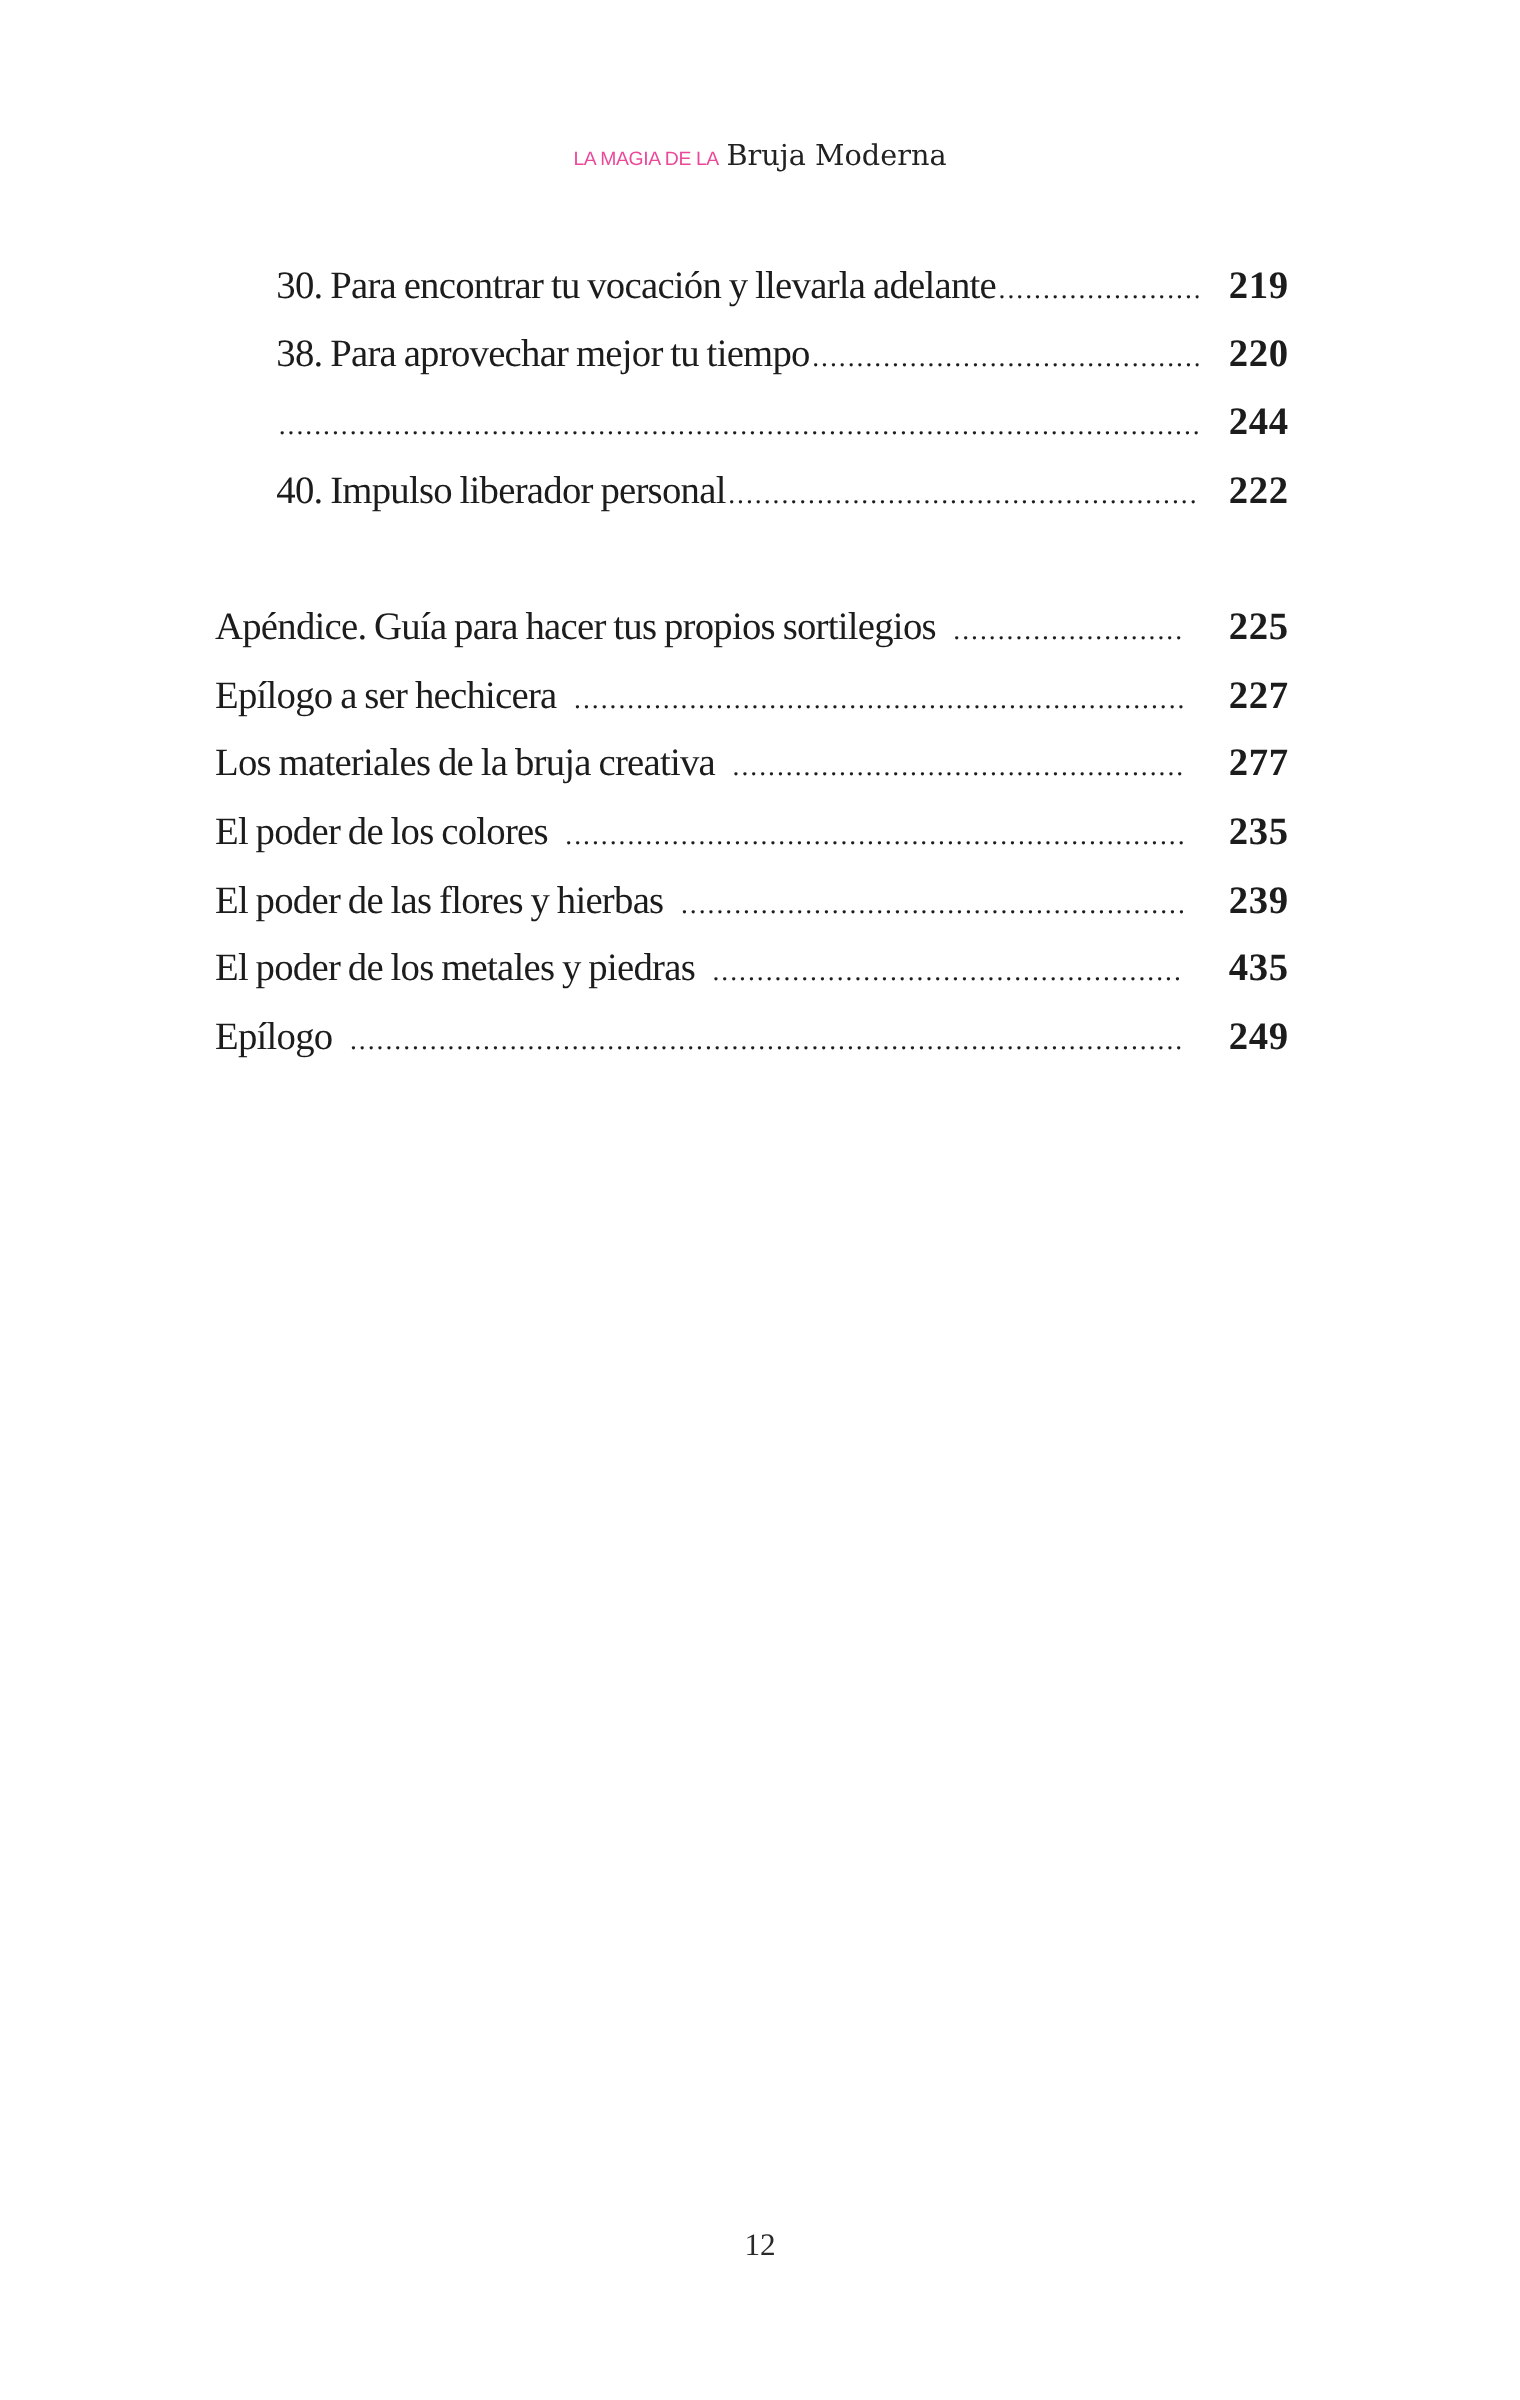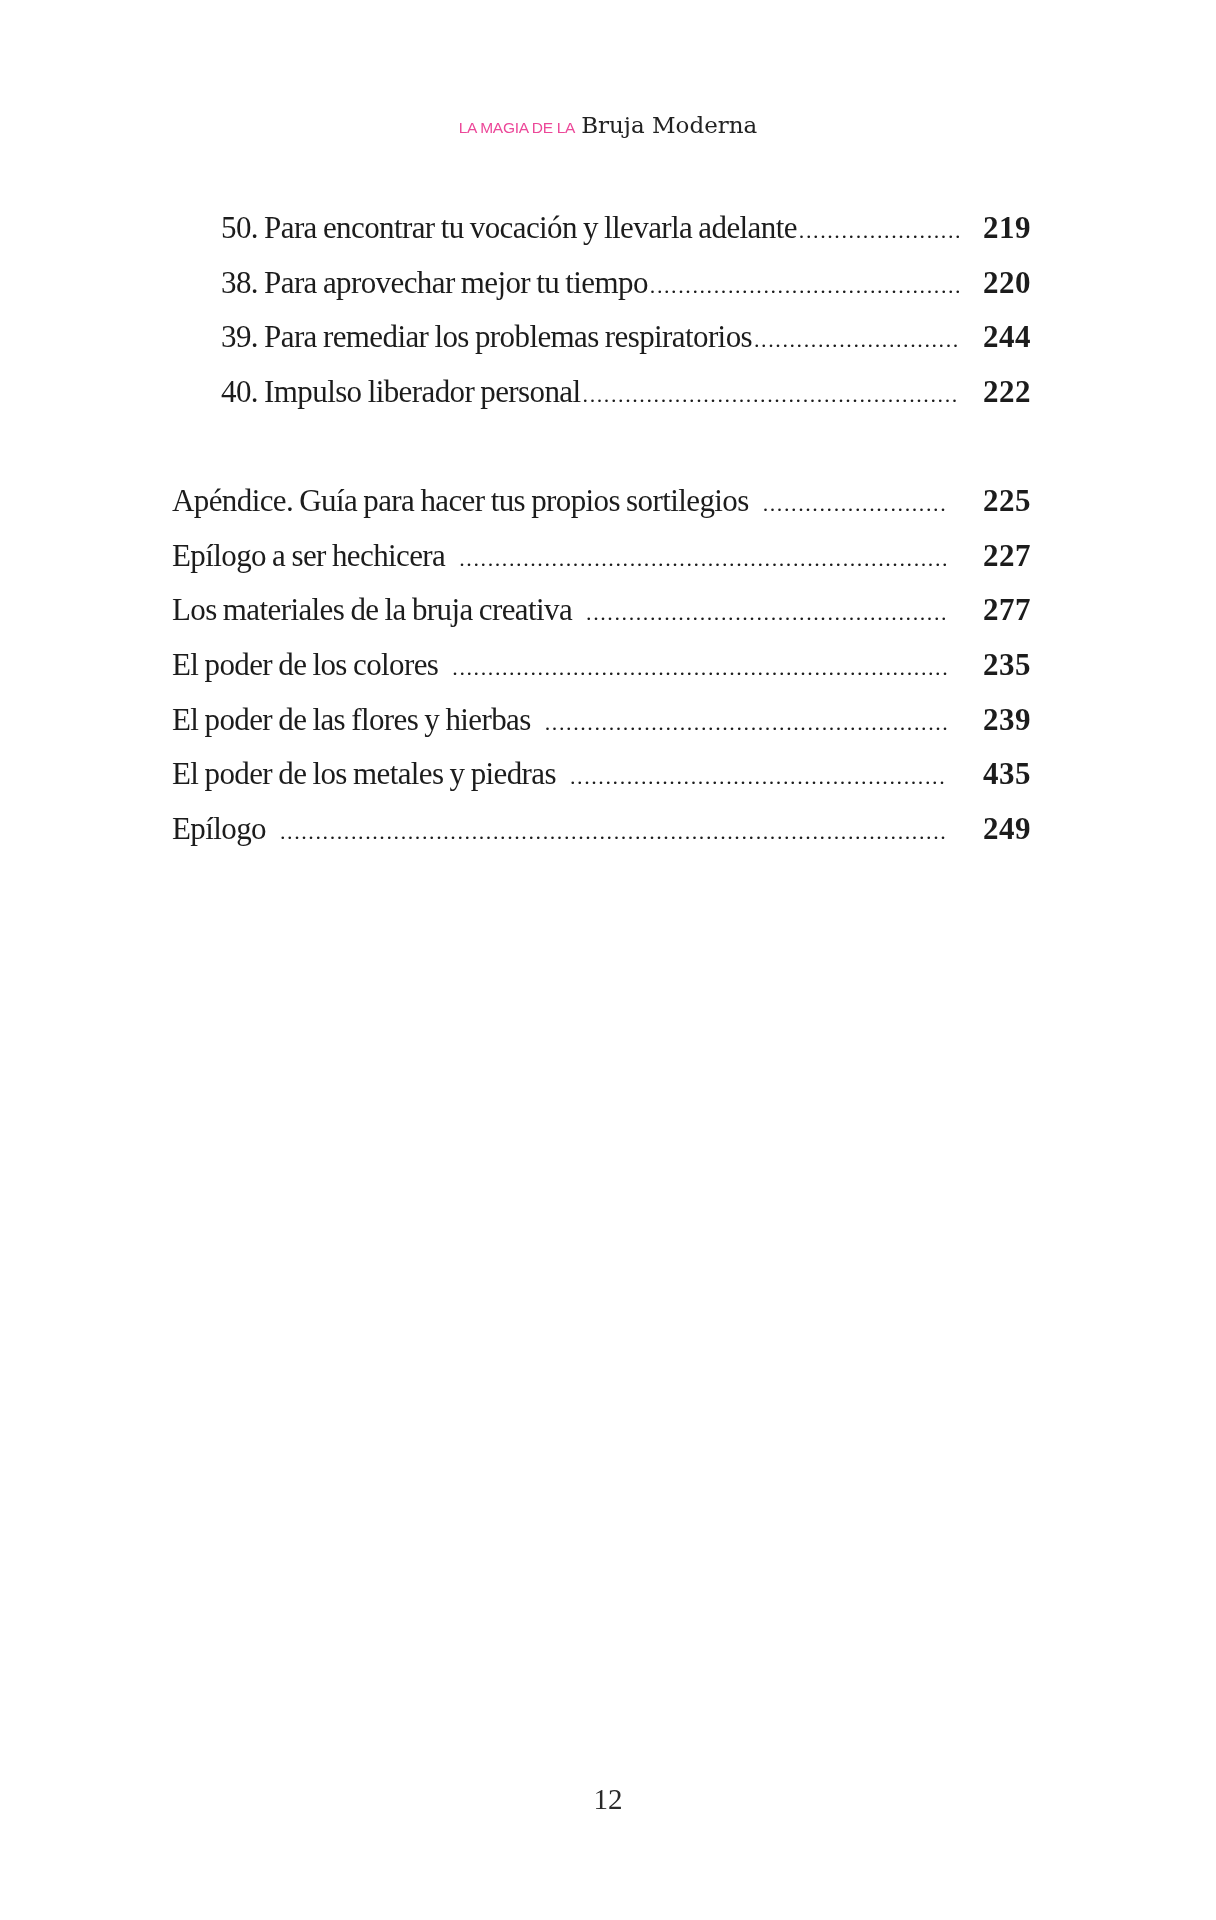--- a/index.html
+++ b/index.html
@@ -34,43 +34,42 @@
   }
   .toc-line .pg {
     flex:0 0 54px; white-space:nowrap; letter-spacing:0.5px;
     margin-left:24px;
     font-weight:bold;
   }
   .item  { left:221px; width:816px; }
   .appx  { left:172px; width:865px;gap:12px; }
   .folio {
     position:absolute; left:0; width:1216px; text-align:center; top:1783px;
-    font-family:"Liberation Serif", serif; font-size:29px; color:#2a2a2a;
+    font-family:"Liberation Serif", serif; font-size:25px; color:#2a2a2a;
   }
 </style>
 </head>
 <body>
 
 <div class="running-head">
   <span class="rh-small">LA MAGIA DE LA</span>
   <span class="rh-big">Bruja Moderna</span>
 </div>
 
 <div class="toc-line item" style="top:208px">
-  <span class="t">50. Para encontrar tu vocación y llevarla adelante</span>
+  <span class="t">30. Para encontrar tu vocación y llevarla adelante</span>
   <span class="leader"></span>
   <span class="pg">219</span>
 </div>
 <div class="toc-line item" style="top:263px">
   <span class="t">38. Para aprovechar mejor tu tiempo</span>
   <span class="leader"></span>
   <span class="pg">220</span>
 </div>
 <div class="toc-line item" style="top:317px">
-  <span class="t">39. Para remediar los problemas respiratorios</span>
   <span class="leader"></span>
   <span class="pg">244</span>
 </div>
 <div class="toc-line item" style="top:372px">
   <span class="t">40. Impulso liberador personal</span>
   <span class="leader"></span>
   <span class="pg">222</span>
 </div>
 
 <div class="toc-line appx" style="top:481px">

